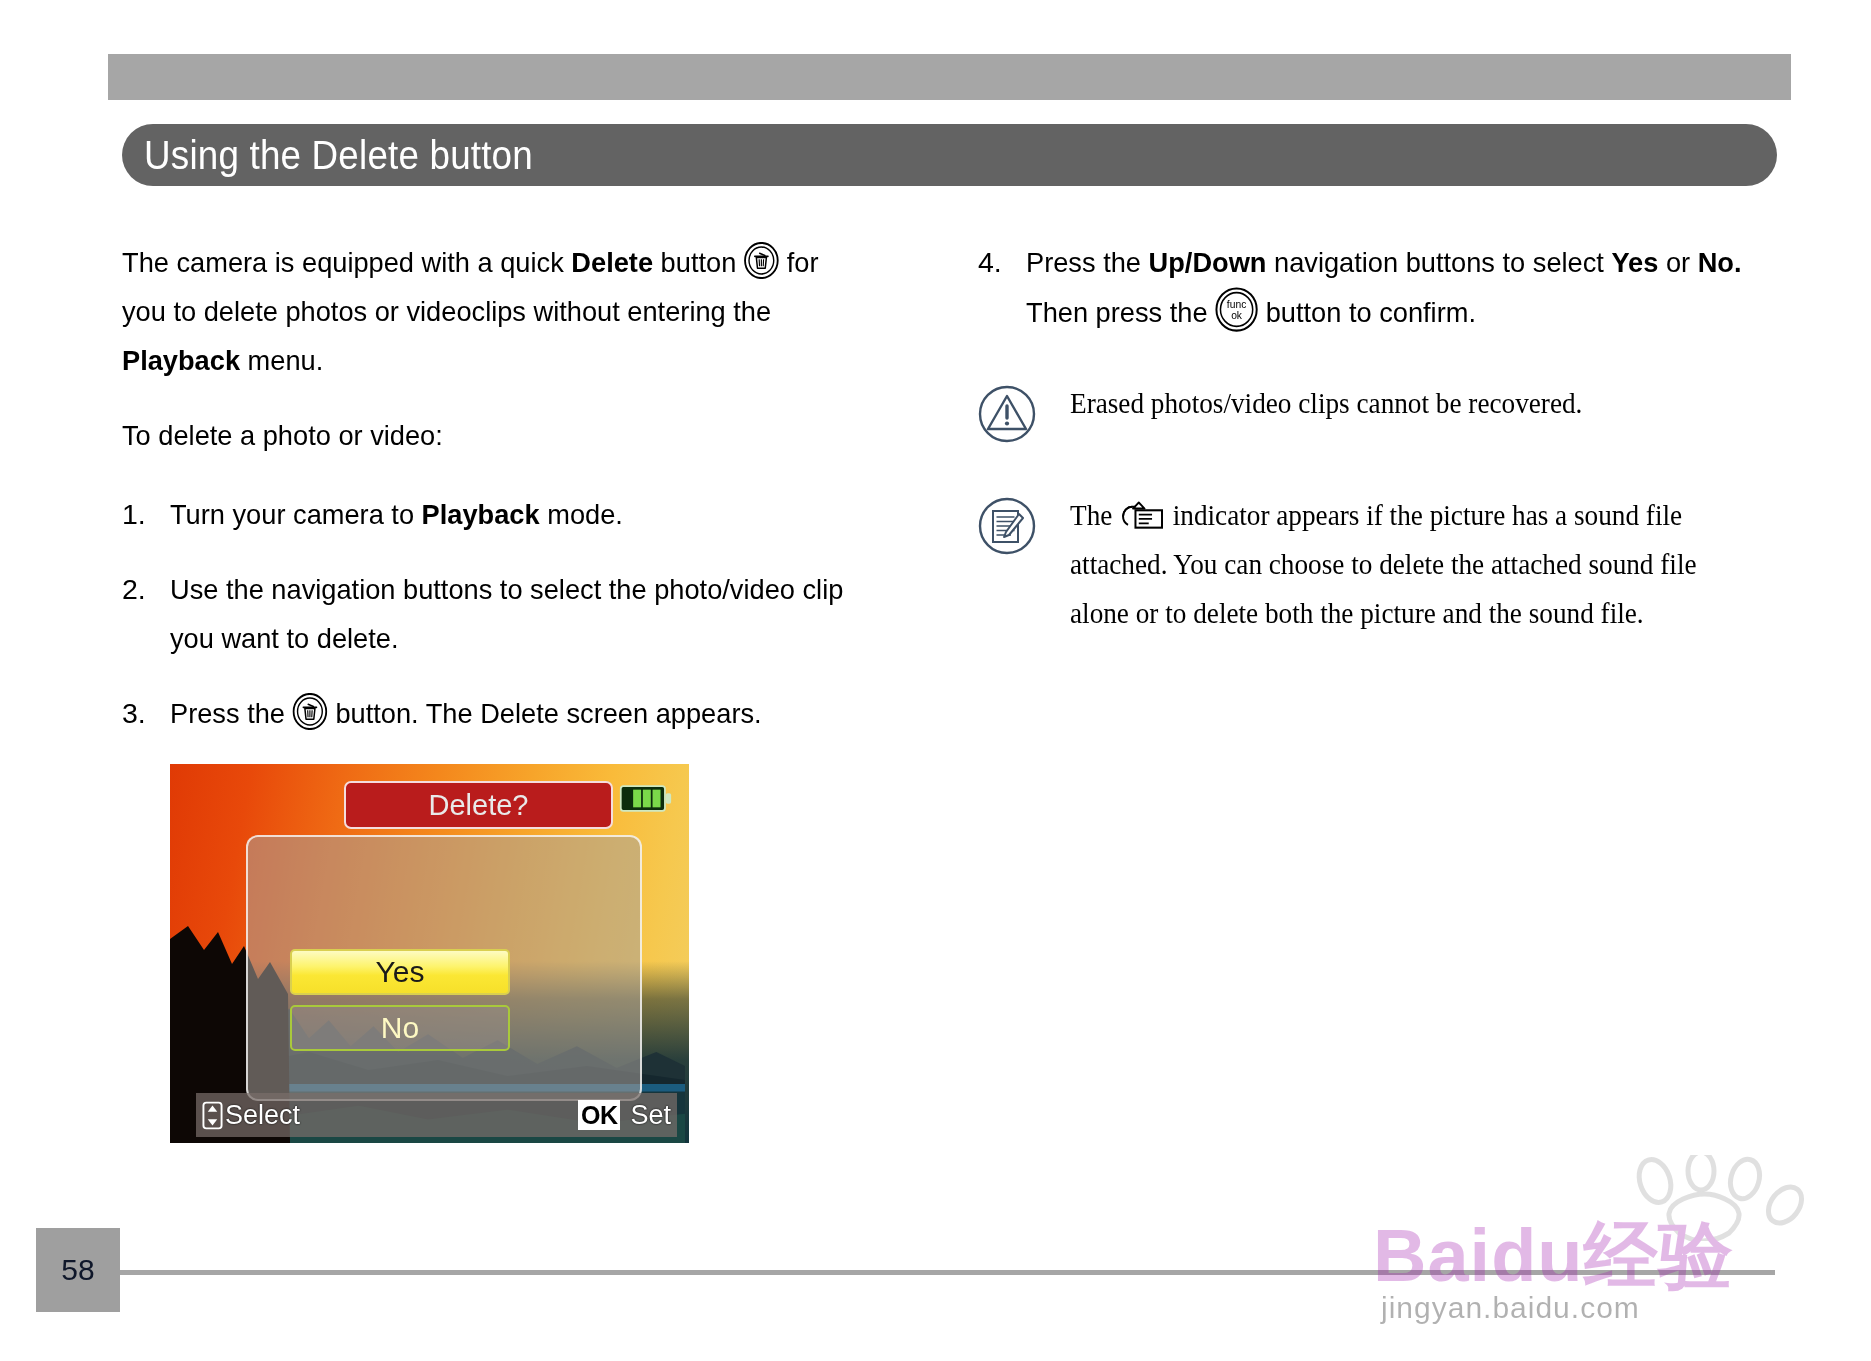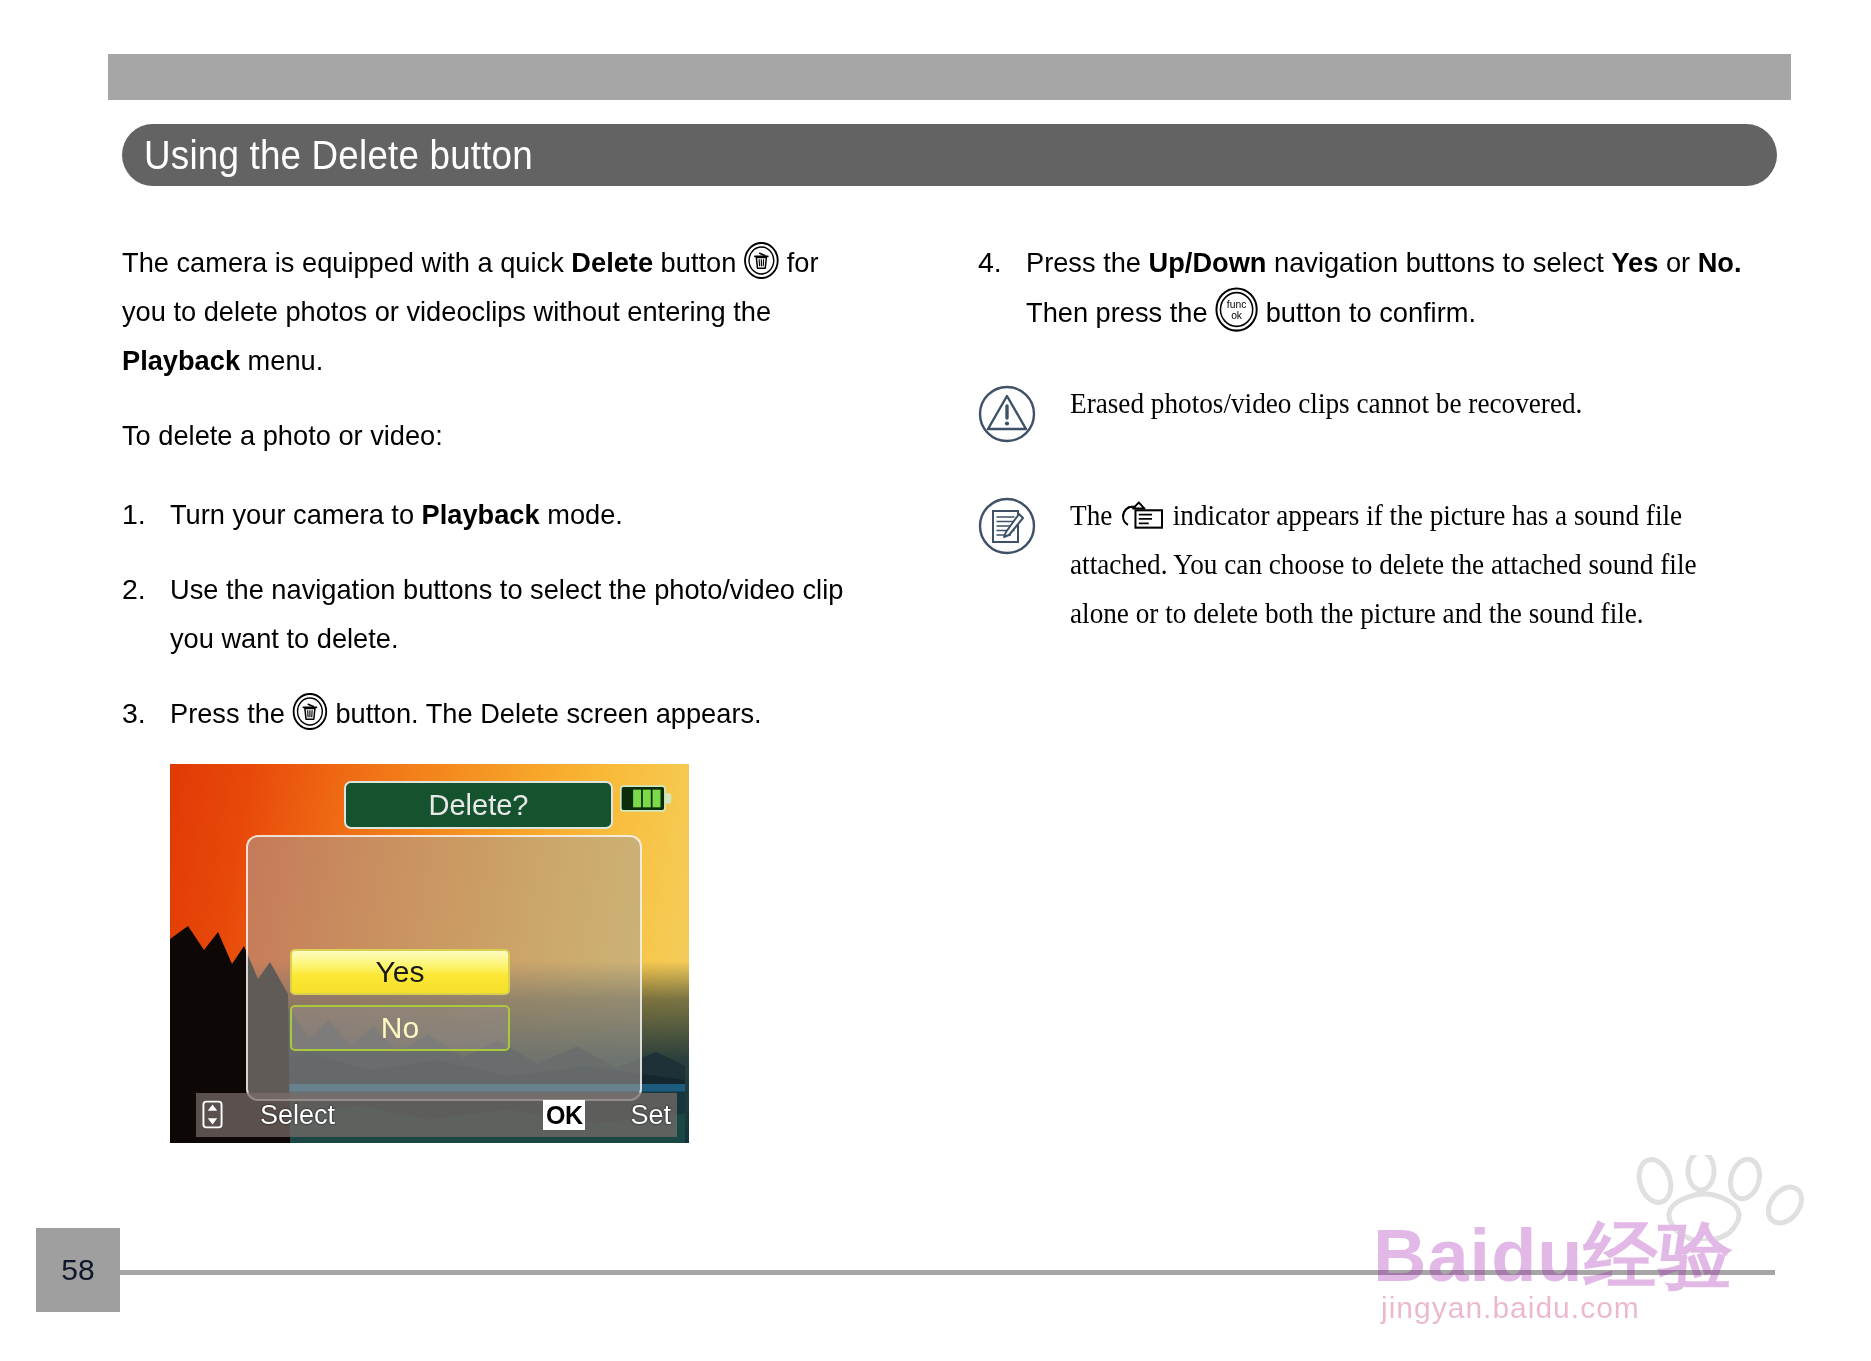--- a/index.html
+++ b/index.html
@@ -107,39 +107,38 @@
   .cam-ridge{
     position:absolute;left:0;right:0;bottom:0;height:55%;
   }
   .cam-bottombar{
     position:absolute;left:26px;right:12px;bottom:6px;height:44px;
     background:rgba(120,110,105,.72);
     display:flex;align-items:center;justify-content:space-between;
     padding:0 6px;
   }
   .cam-bottombar .bb-left,.cam-bottombar .bb-right{
-    display:flex;align-items:flex-start;color:#fff;
+    display:flex;align-items:center;color:#fff;
     font-size:27px;
     text-shadow:0 0 2px #000;
-    gap:35px;
   }
   .ud-icon{width:21px;height:29px;margin-right:2px;display:block;}
   .ok-box{
     background:#ffffff;color:#000;
     font-size:25px;font-weight:bold;
     padding:0 3px;line-height:30px;
     display:inline-block;
     text-shadow:none;
     letter-spacing:-.5px;
   }
   .bb-right .setword{margin-left:10px;font-size:27px;}
   
   .cam-title{
     position:absolute;left:174px;top:17px;width:265px;height:44px;
-    background:#14532d;
+    background:#b91c1c;
     border:2px solid rgba(255,255,255,.85);
     border-radius:7px;
     display:flex;align-items:center;justify-content:center;
     color:#e9e9e9;font-size:29px;
   }
   
   .cam-batt{
     position:absolute;right:17px;top:18px;width:53px;height:33px;
   }
   
@@ -197,21 +196,21 @@
     pointer-events:none;
   }
   .wm-text{
     position:absolute;left:0;top:52px;
     font-size:74px;font-weight:bold;color:#a21caf;
     letter-spacing:1px;
     white-space:nowrap;
   }
   .wm-sub{
     position:absolute;left:8px;top:136px;
-    font-size:30px;color:#be185d;letter-spacing:1px;
+    font-size:30px;color:#000000;letter-spacing:1px;
     white-space:nowrap;
   }
   .wm-paw{position:absolute;right:22px;top:0;}
 </style>
 </head>
 <body>
 
 <div class="top-bar"></div>
 
 <div class="title-pill">

